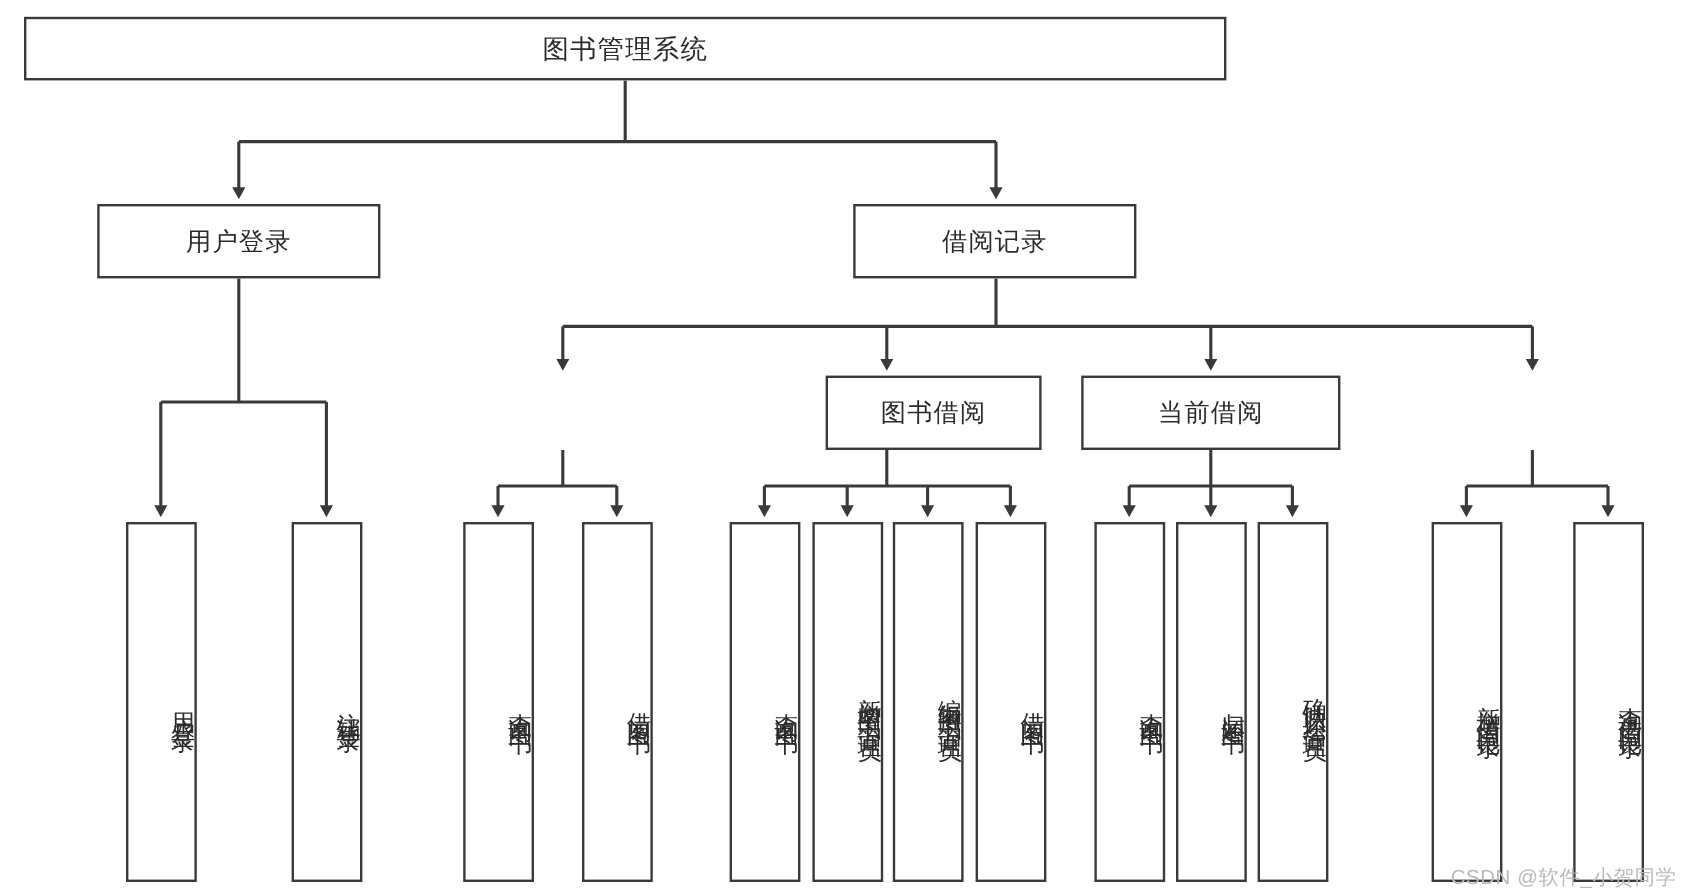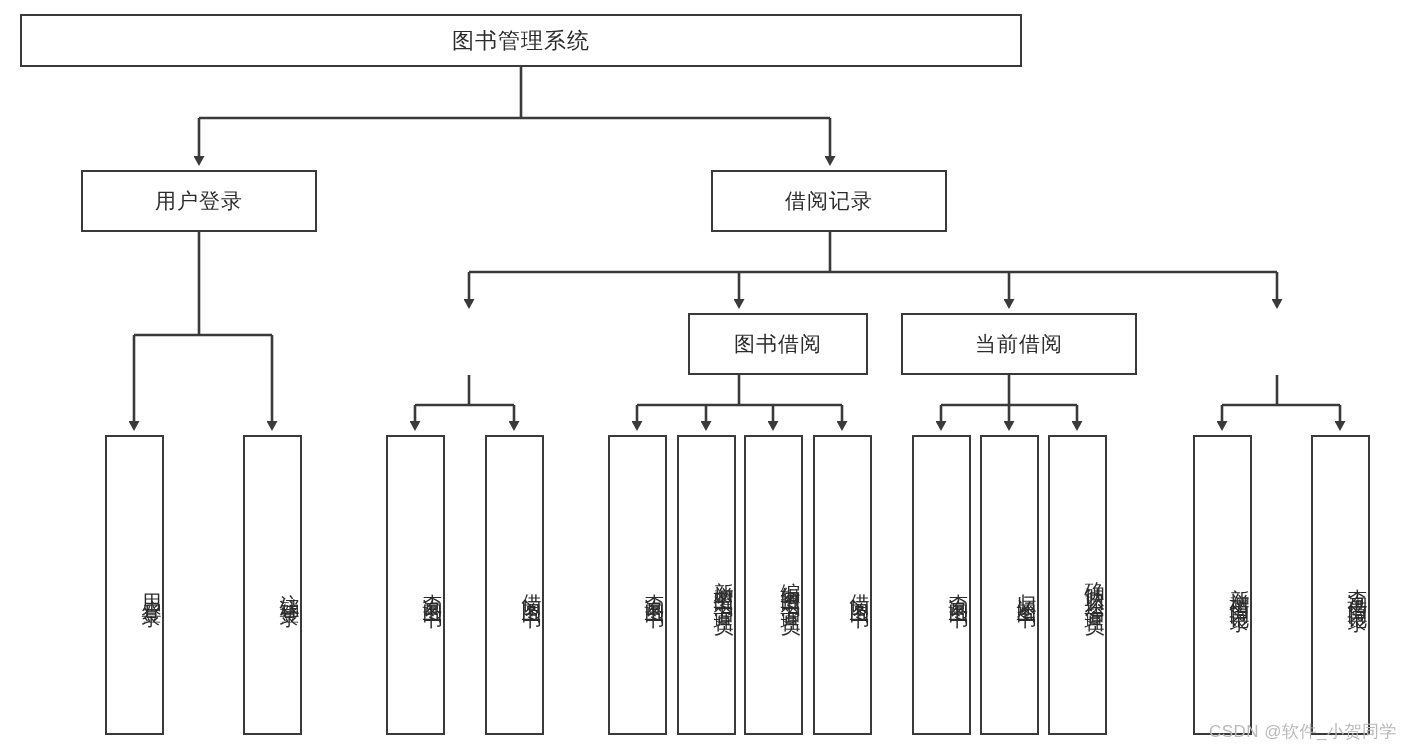--- a/index.html
+++ b/index.html
@@ -116,21 +116,21 @@
   <div class="node h" style="left:81px;top:170px;width:236px;height:62px;">
     <span>用户登录</span>
   </div>
   <div class="node h" style="left:711px;top:170px;width:236px;height:62px;">
     <span>借阅记录</span>
   </div>
 
   <div class="node h" style="left:664px;top:313px;width:180px;height:62px;margin-left:24px;">
     <span>图书借阅</span>
   </div>
-  <div class="node h" style="left:901px;top:313px;width:236px;height:62px;">
+  <div class="node h" style="left:901px;top:313px;width:216px;height:62px;">
     <span>当前借阅</span>
   </div>
 
   <div class="node v" style="left:105px;top:435px;width:59px;height:300px;">
     <span>用户登录</span>
   </div>
   <div class="node v" style="left:243px;top:435px;width:59px;height:300px;">
     <span>注销登录</span>
   </div>
 

